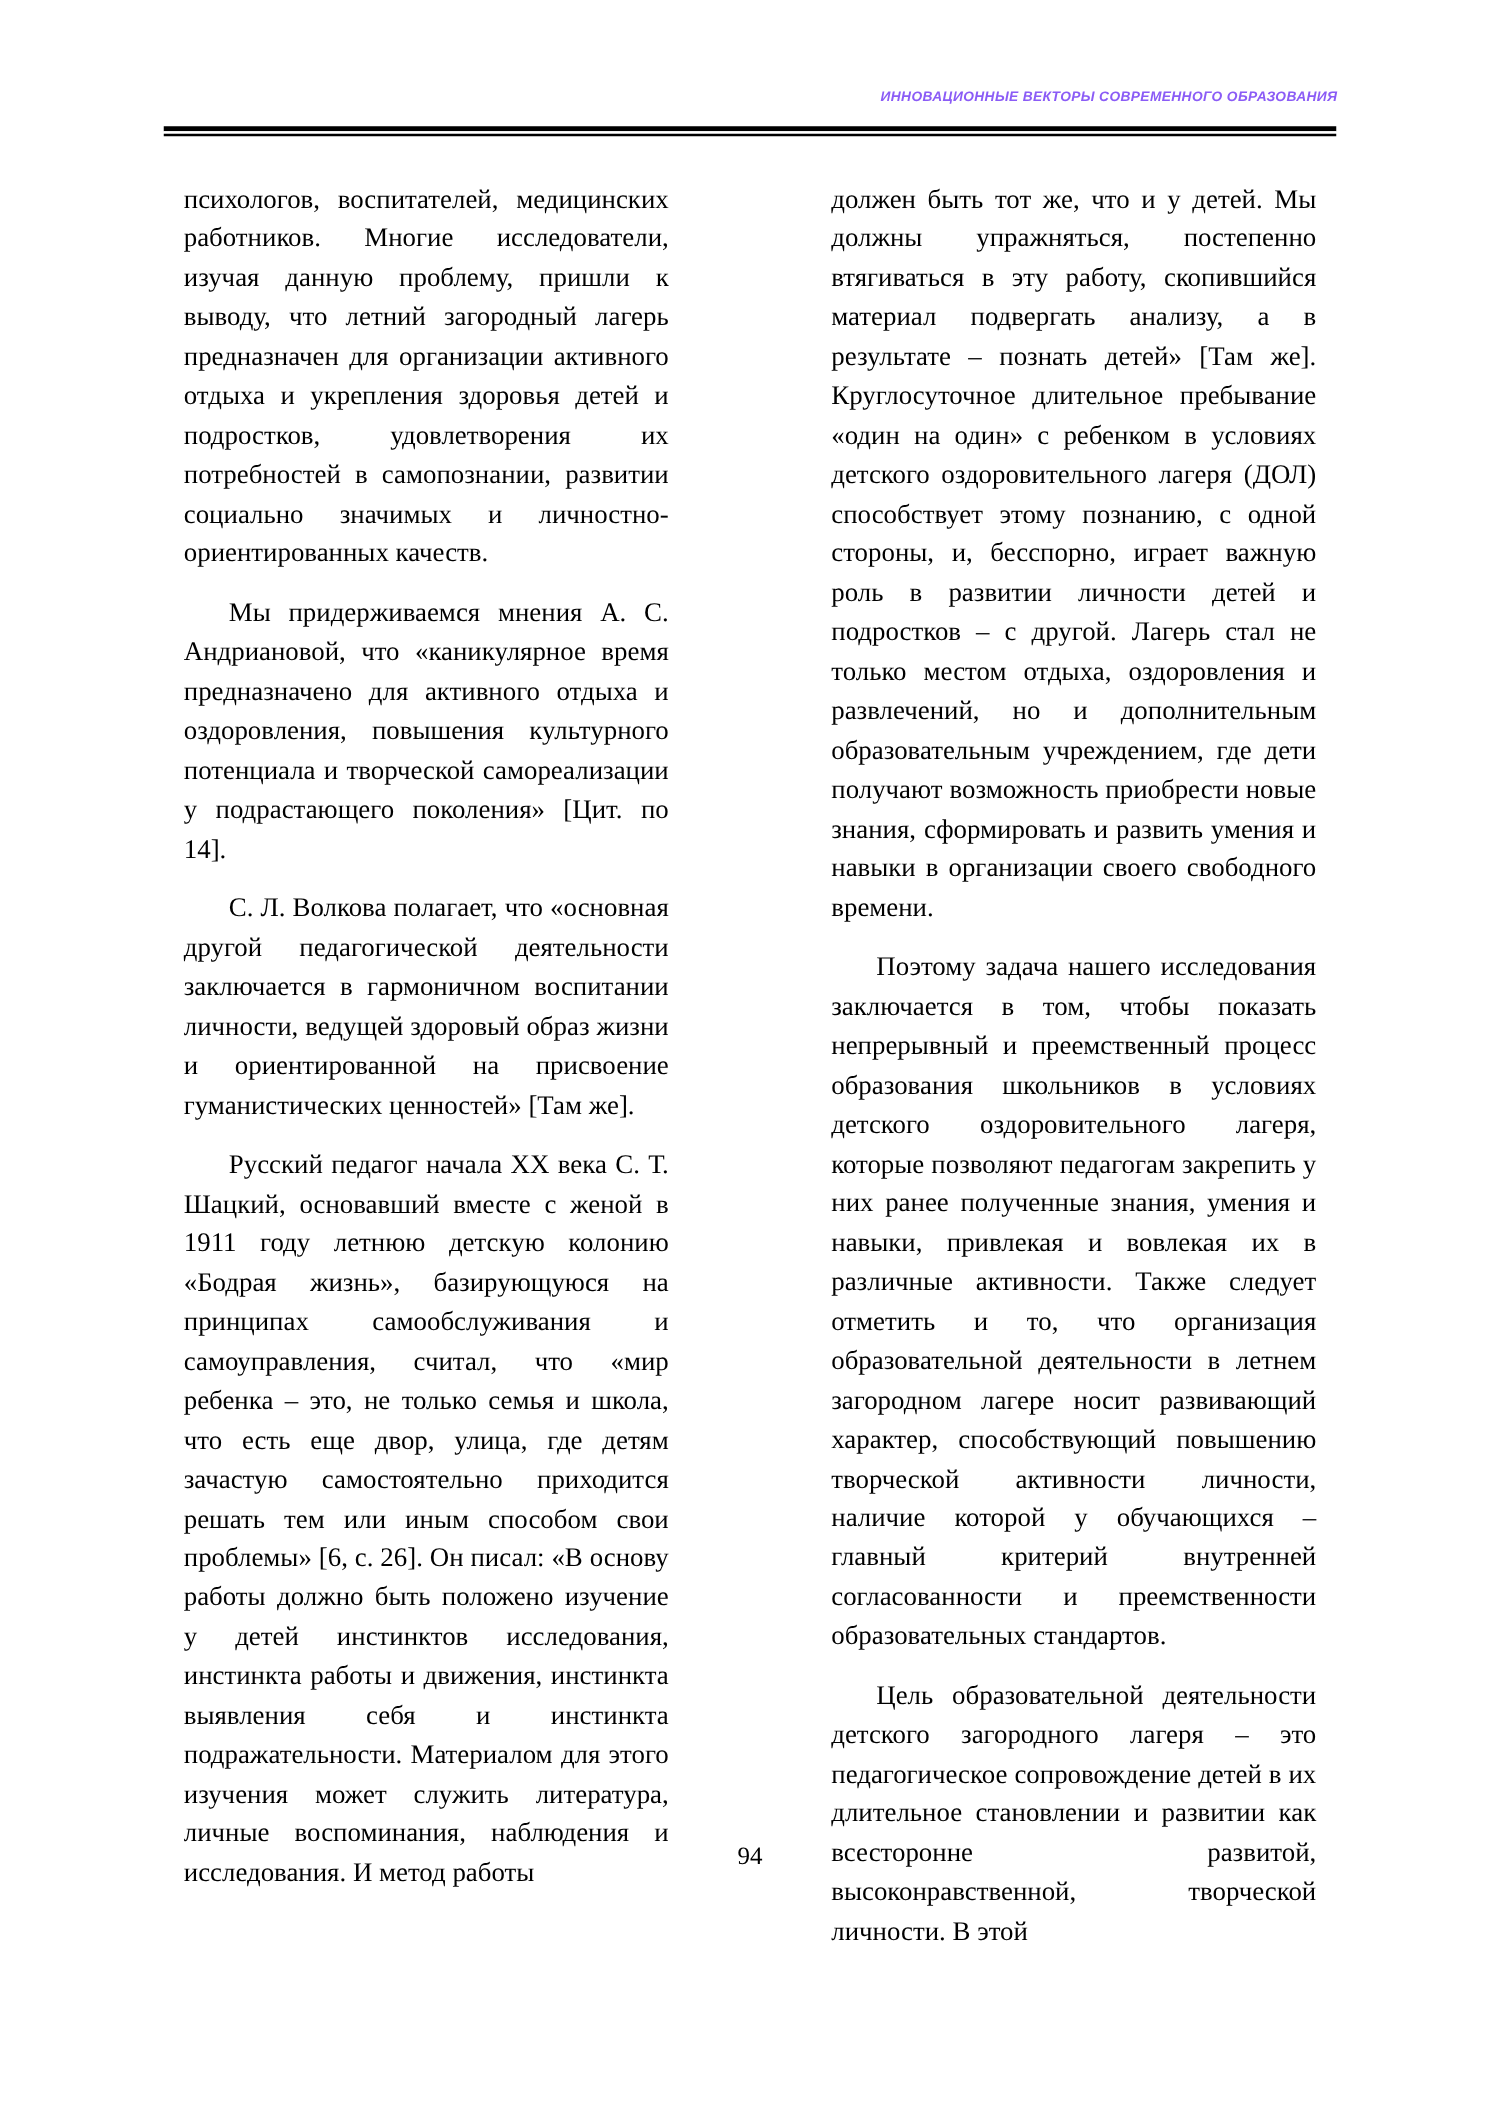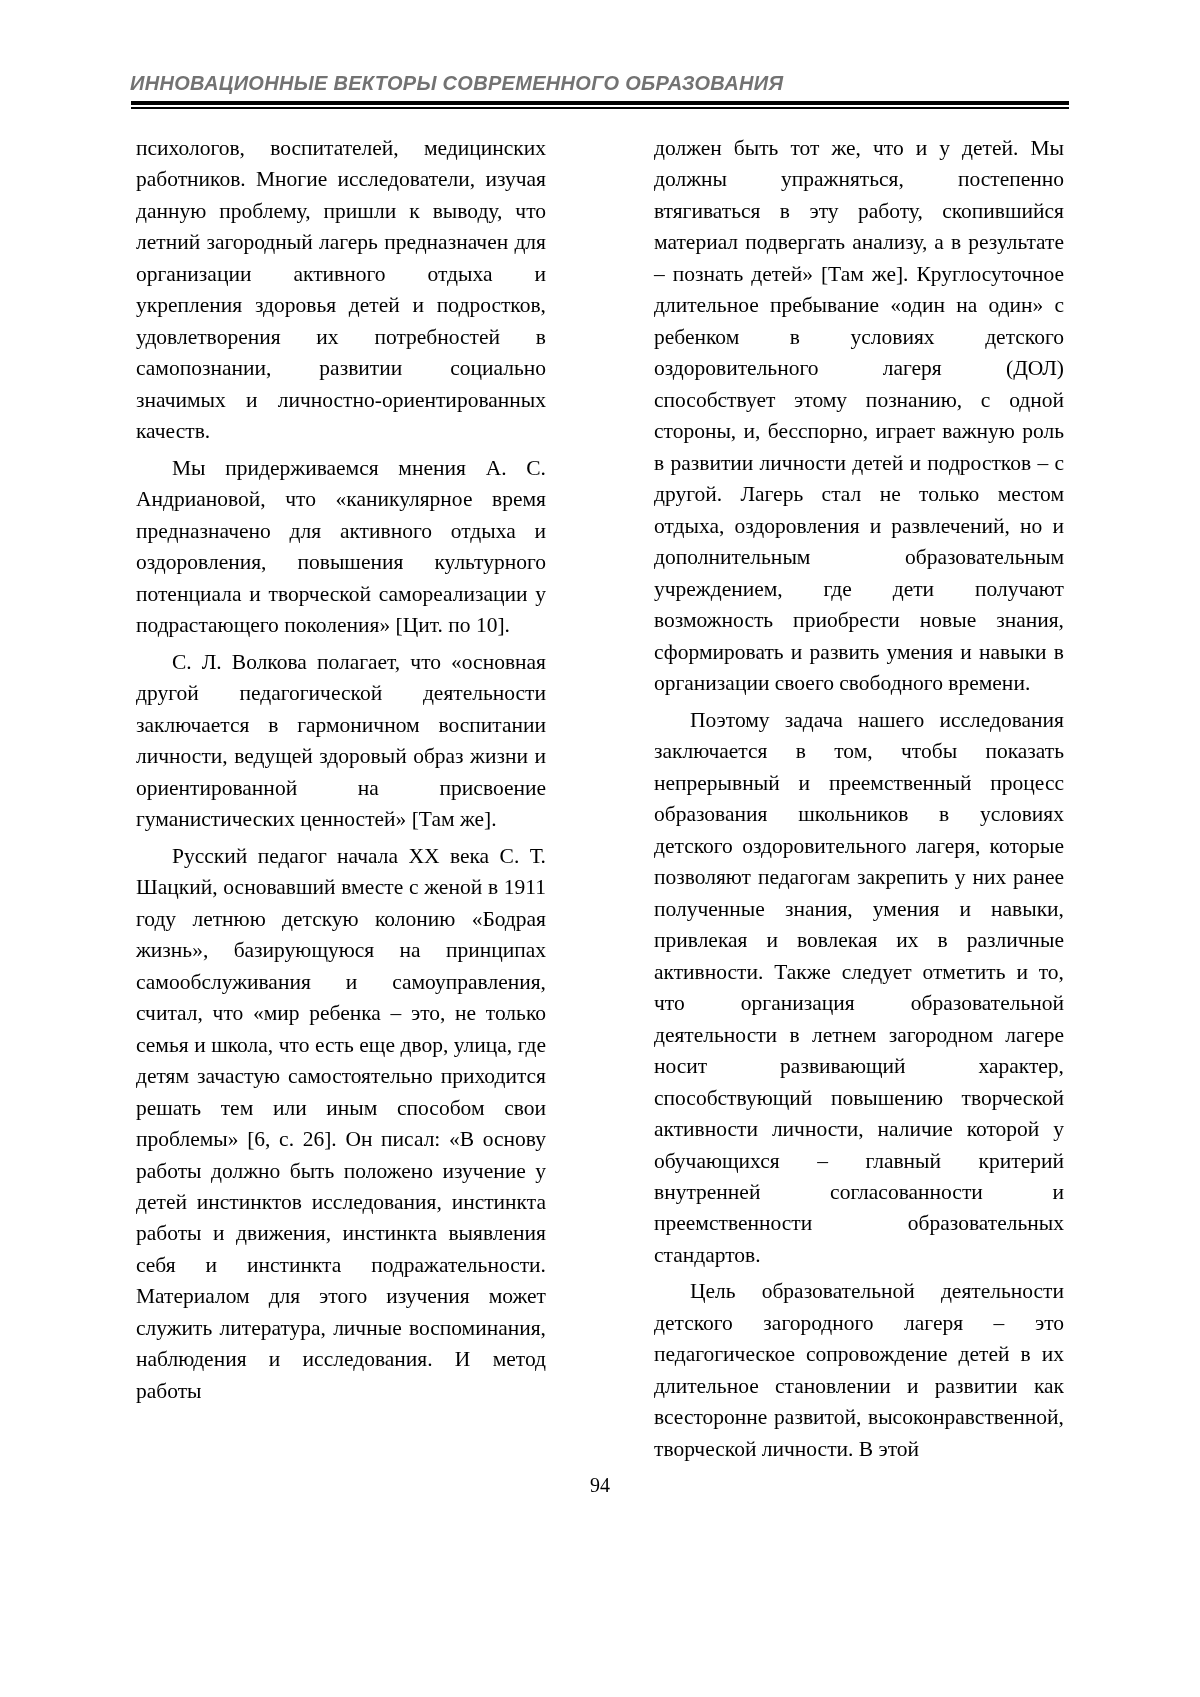--- a/index.html
+++ b/index.html
@@ -20,27 +20,27 @@
     left: 0; top: 0;
     width: 1200px;
     height: 1697px;
     box-sizing: border-box;
   }
   .running-head {
     position: absolute;
     left: 130px;
     top: 72px;
     width: 940px;
-    text-align: left;
+    text-align: right;
     font-family: "Liberation Sans", sans-serif;
     font-weight: bold;
     font-style: italic;
-    font-size: 20px;
+    font-size: 11px;
     letter-spacing: 0.3px;
-    color: #737373;
+    color: #8b5cf6;
     white-space: nowrap;
   }
   .rule-wrap {
     position: absolute;
     left: 131px;
     top: 101px;
     width: 938px;
   }
   .rule-thick {
     height: 4px;
@@ -68,21 +68,21 @@
   }
   .col {
     width: 420px;
     font-size: 21.5px;
     line-height: 1.465;
     text-align: justify;
     text-justify: inter-word;
     hyphens: manual;
   }
   .col p {
-    margin: 5px;
+    margin: 16px;
     text-indent: 36px;
   }
   .col p.noindent {
     text-indent: 0;
   }
   .folio {
     position: absolute;
     left: 0;
     top: 1474px;
     width: 1200px;
@@ -101,21 +101,21 @@
   <div class="rule-wrap">
     <div class="rule-thick"></div>
     <div class="rule-gap"></div>
     <div class="rule-thin"></div>
   </div>
 
   <div class="columns">
 
     <div class="col">
       <p class="noindent">психологов, воспитателей, медицинских работников. Многие исследователи, изучая данную проблему, пришли к выводу, что летний загородный лагерь предназначен для организации активного отдыха и укрепления здоровья детей и подростков, удовлетворения их потребностей в самопознании, развитии социально значимых и личностно-ориентированных качеств.</p>
-      <p>Мы придерживаемся мнения А. С. Андриановой, что «каникулярное время предназначено для активного отдыха и оздоровления, повышения культурного потенциала и творческой самореализации у подрастающего поколения» [Цит. по 10].</p>
+      <p>Мы придерживаемся мнения А. С. Андриановой, что «каникулярное время предназначено для активного отдыха и оздоровления, повышения культурного потенциала и творческой самореализации у подрастающего поколения» [Цит. по 14].</p>
       <p>С. Л. Волкова полагает, что «основная другой педагогической деятельности заключается в гармоничном воспитании личности, ведущей здоровый образ жизни и ориентированной на присвоение гуманистических ценностей» [Там же].</p>
       <p>Русский педагог начала XX века С. Т. Шацкий, основавший вместе с женой в 1911 году летнюю детскую колонию «Бодрая жизнь», базирующуюся на принципах самообслуживания и самоуправления, считал, что «мир ребенка – это, не только семья и школа, что есть еще двор, улица, где детям зачастую самостоятельно приходится решать тем или иным способом свои проблемы» [6, с. 26]. Он писал: «В основу работы должно быть положено изучение у детей инстинктов исследования, инстинкта работы и движения, инстинкта выявления себя и инстинкта подражательности. Материалом для этого изучения может служить литература, личные воспоминания, наблюдения и исследования. И метод работы</p>
     </div>
 
     <div class="col">
       <p class="noindent">должен быть тот же, что и у детей. Мы должны упражняться, постепенно втягиваться в эту работу, скопившийся материал подвергать анализу, а в результате – познать детей» [Там же]. Круглосуточное длительное пребывание «один на один» с ребенком в условиях детского оздоровительного лагеря (ДОЛ) способствует этому познанию, с одной стороны, и, бесспорно, играет важную роль в развитии личности детей и подростков – с другой. Лагерь стал не только местом отдыха, оздоровления и развлечений, но и дополнительным образовательным учреждением, где дети получают возможность приобрести новые знания, сформировать и развить умения и навыки в организации своего свободного времени.</p>
       <p>Поэтому задача нашего исследования заключается в том, чтобы показать непрерывный и преемственный процесс образования школьников в условиях детского оздоровительного лагеря, которые позволяют педагогам закрепить у них ранее полученные знания, умения и навыки, привлекая и вовлекая их в различные активности. Также следует отметить и то, что организация образовательной деятельности в летнем загородном лагере носит развивающий характер, способствующий повышению творческой активности личности, наличие которой у обучающихся – главный критерий внутренней согласованности и преемственности образовательных стандартов.</p>
       <p>Цель образовательной деятельности детского загородного лагеря – это педагогическое сопровождение детей в их длительное становлении и развитии как всесторонне развитой, высоконравственной, творческой личности. В этой</p>
     </div>
 

